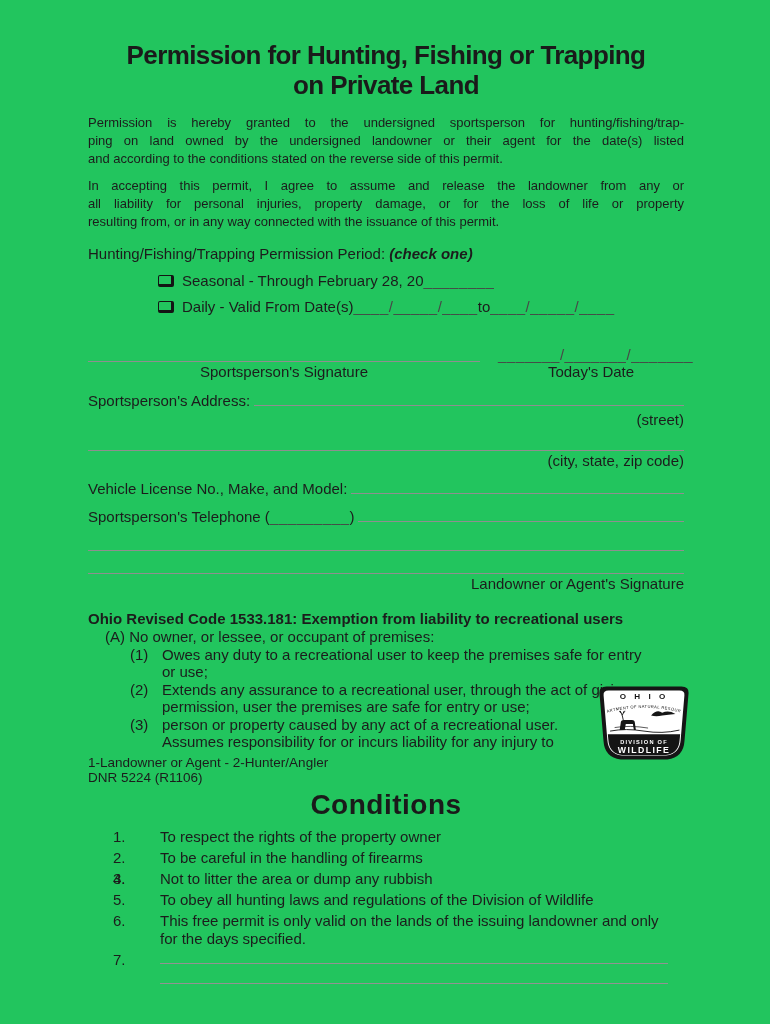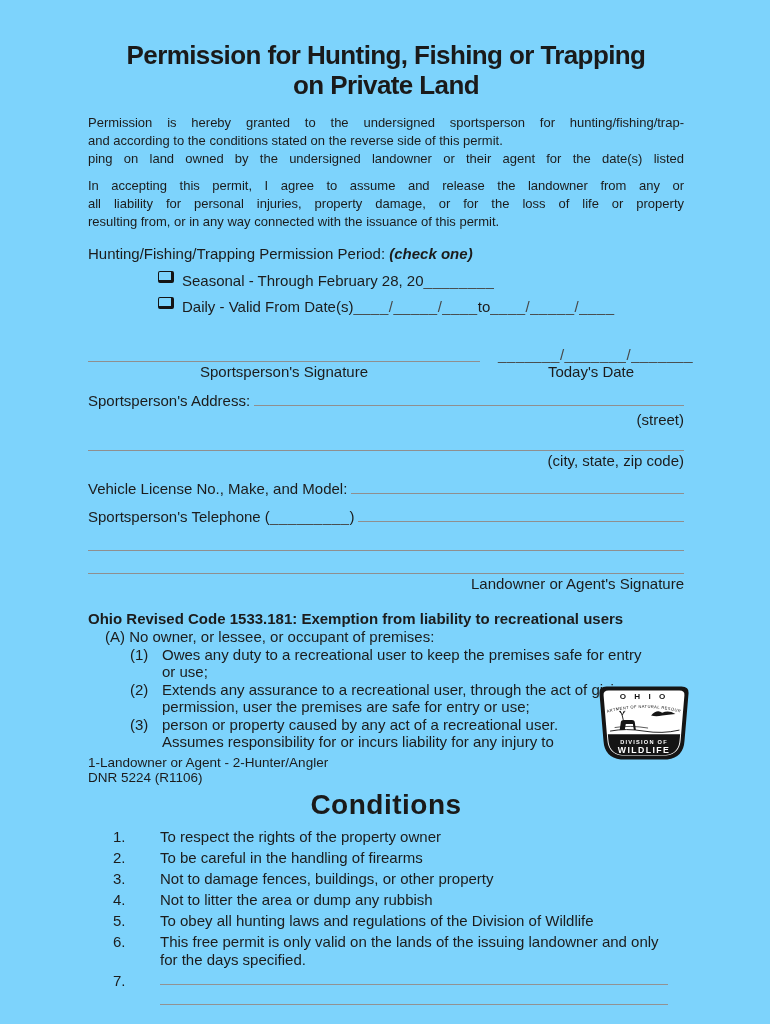--- a/index.html
+++ b/index.html
@@ -1,38 +1,38 @@
 <!DOCTYPE html>
 <html><head>
 <meta charset="utf-8">
 <style>
   html,body{margin:0;padding:0;background:#fff;}
   .page{
     position:relative;
     width:770px;height:1024px;
-    background:#7dd3fc;
+    background:#22c55e;
     font-family:"Liberation Sans","DejaVu Sans",sans-serif;
     color:#1c1c1c;
     overflow:hidden;
     box-sizing:border-box;
     padding:34px 86px 0 88px;
   }
   .content{width:596px;}
   h1.title{
     margin:6px 0 14px 0;
     font-size:26px;line-height:30px;
     letter-spacing:-0.6px;
     text-align:center;font-weight:bold;color:#1a1a1a;
   }
   .para{font-size:13px;line-height:18px;margin:0 0 9px 0;}
   .para .jline{text-align:justify;text-align-last:justify;}
   .para .jline.last{text-align-last:left;}
   .period-label{font-size:15px;line-height:18px;margin:14px 0 8px 0;}
   .period-label b i{letter-spacing:0;}
-  .chk-row{font-size:15px;line-height:19px;margin:0 0 7px 70px;display:flex;align-items:flex-start;}
+  .chk-row{font-size:15px;line-height:19px;margin:0 0 7px 70px;display:flex;align-items:center;}
   .cbx{
     display:inline-block;flex:none;
     width:12px;height:8px;
     border:1.6px solid #141414;
     border-right-width:3.6px;border-bottom-width:3.6px;
     border-radius:2px;margin-right:8px;
     position:relative;top:0px;
   }
   .blank{color:#474747;letter-spacing:0.5px;}
   .sig-cols{display:flex;align-items:flex-end;margin-top:31px;}
@@ -73,22 +73,22 @@
 <div class="page">
   <div class="content">
 
     <h1 class="title">
       <span>Permission for Hunting, Fishing or Trapping</span><br>
       <span>on Private Land</span>
     </h1>
 
     <div class="para">
       <div class="jline">Permission is hereby granted to the undersigned sportsperson for hunting/fishing/trap-</div>
+      <div class="jline">ping on land owned by the undersigned landowner or their agent for the date(s) listed</div>
       <div class="jline last">and according to the conditions stated on the reverse side of this permit.</div>
-      <div class="jline">ping on land owned by the undersigned landowner or their agent for the date(s) listed</div>
     </div>
 
     <div class="para">
       <div class="jline">In accepting this permit, I agree to assume and release the landowner from any or</div>
       <div class="jline">all liability for personal injuries, property damage, or for the loss of life or property</div>
       <div class="jline last">resulting from, or in any way connected with the issuance of this permit.</div>
     </div>
 
     <div class="period-label">
       <span>Hunting/Fishing/Trapping Permission Period: </span><b><i>(check one)</i></b>
@@ -175,21 +175,20 @@
     <div class="cond-item">
       <span class="cnum">1.</span>
       <span class="ctext">To respect the rights of the property owner</span>
     </div>
     <div class="cond-item">
       <span class="cnum">2.</span>
       <span class="ctext">To be careful in the handling of firearms</span>
     </div>
     <div class="cond-item">
       <span class="cnum">3.</span>
-      <span class="ctext">Not to damage fences, buildings, or other property</span>
     </div>
     <div class="cond-item">
       <span class="cnum">4.</span>
       <span class="ctext">Not to litter the area or dump any rubbish</span>
     </div>
     <div class="cond-item">
       <span class="cnum">5.</span>
       <span class="ctext">To obey all hunting laws and regulations of the Division of Wildlife</span>
     </div>
     <div class="cond-item">

